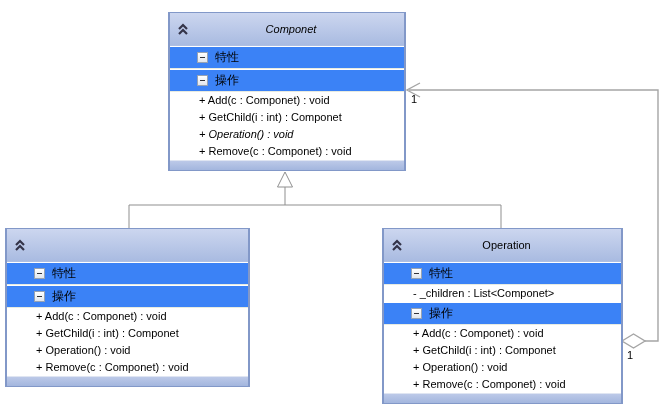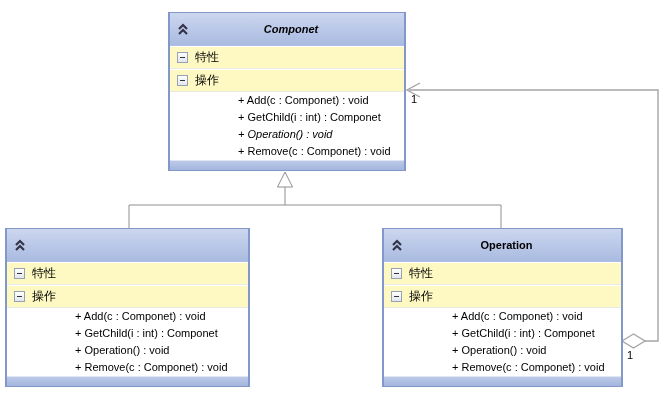--- a/index.html
+++ b/index.html
@@ -22,46 +22,46 @@
     display:flex;align-items:center;
     background:linear-gradient(#ccd6ef,#a9bbe1);
     border-bottom:1px solid #aebfe3;
     position:relative;
   }
   .chevron{
     width:14px;height:14px;margin-left:6px;flex:0 0 auto;
   }
   .uml-title{
     position:absolute;left:8px;right:0;text-align:center;
-    font-weight:bold;font-size:11px;
+    font-weight:normal;font-size:11px;
   }
   .uml-title.abstract{font-style:italic;}
   .section-row{
     height:21px;
     display:flex;align-items:center;
-    background:#fef9c3;
+    background:#3b82f6;
     border-top:1px solid #ffffff;
     border-bottom:1px solid #e7ebe1;
     font-size:12px;
+    padding-left:20px;
   }
   .minusbox{
     width:11px;height:11px;margin:0 7px 0 7px;flex:0 0 auto;
     border:1px solid #96a2b4;background:linear-gradient(#ffffff,#e2e6ec);
     box-sizing:border-box;position:relative;
   }
   .minusbox::after{
     content:"";position:absolute;left:2px;right:2px;top:4px;height:1px;background:#33343a;
   }
   .member-row{
     height:17px;line-height:17px;
-    padding-left:20px;
+    padding-left:29px;
     background:#fff;
     white-space:nowrap;overflow:hidden;
     font-size:11px;
-    margin-left:48px;
   }
   .member-row.abstract{font-style:italic;}
   .uml-footer{
     height:9px;
     background:linear-gradient(#bcc9e8,#a3b6de);
     border-top:1px solid #dfe5f2;
   }
   .mult-label{
     position:absolute;font-size:11px;color:#000;background:transparent;
   }
@@ -139,20 +139,21 @@
       <svg class="chevron" viewBox="0 0 14 14">
         <polyline points="3,7 7,3 11,7" fill="none" stroke="#343449" stroke-width="2.2"></polyline>
         <polyline points="3,12 7,8 11,12" fill="none" stroke="#343449" stroke-width="2.2"></polyline>
       </svg>
       <div class="uml-title">Operation</div>
     </div>
     <div class="section-row">
       <span class="minusbox"></span>
       <span>特性</span>
     </div>
+    <div class="member-row">- _children : List&lt;Componet&gt;</div>
     <div class="section-row">
       <span class="minusbox"></span>
       <span>操作</span>
     </div>
     <div class="member-row">+ Add(c : Componet) : void</div>
     <div class="member-row">+ GetChild(i : int) : Componet</div>
     <div class="member-row">+ Operation() : void</div>
     <div class="member-row">+ Remove(c : Componet) : void</div>
     <div class="uml-footer"></div>
   </div>

